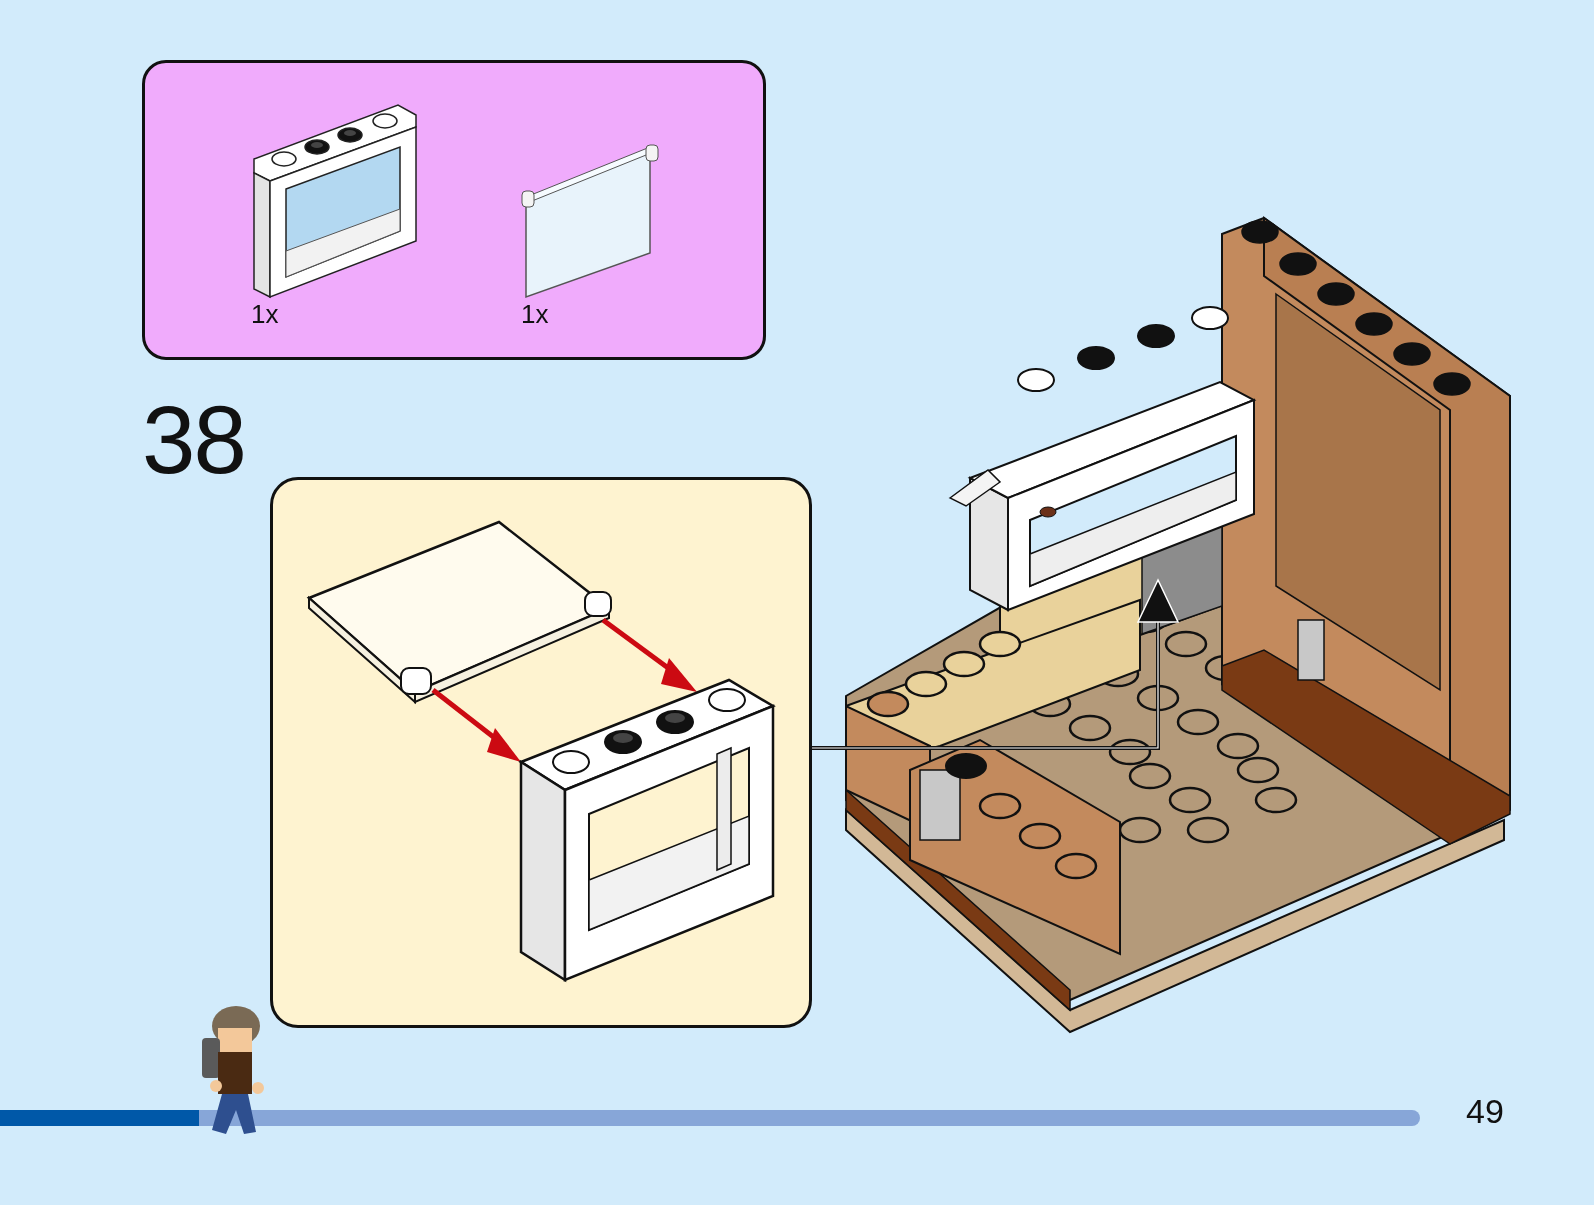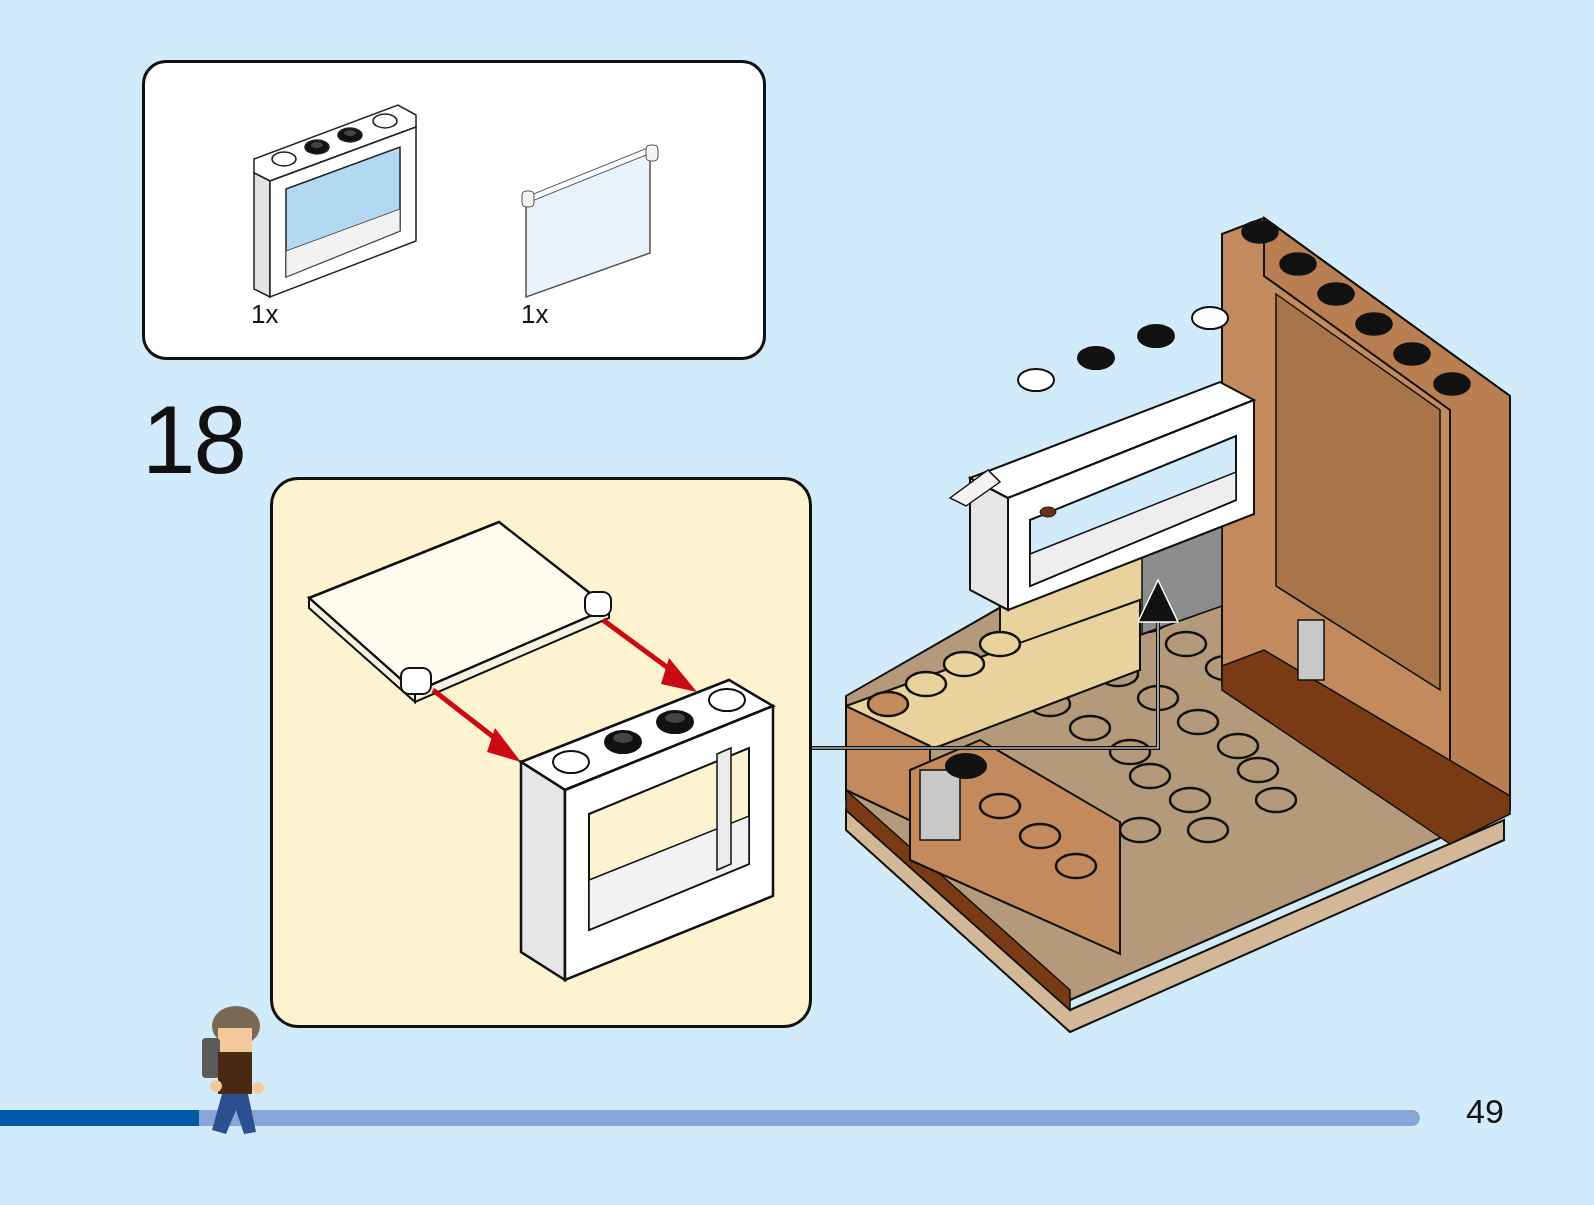--- a/index.html
+++ b/index.html
@@ -3,21 +3,21 @@
 <meta charset="utf-8">
 <style>
   html, body { margin:0; padding:0; }
   body {
     width:1594px; height:1205px; position:relative; overflow:hidden;
     background:#d2ebfb;
     font-family:"DejaVu Sans", "Liberation Sans", sans-serif;
   }
   .parts-box {
     position:absolute; left:142px; top:60px; width:624px; height:300px;
-    background:#ffffff; border:3px solid #111; border-radius:24px; box-sizing:border-box;
+    background:#f0abfc; border:3px solid #111; border-radius:24px; box-sizing:border-box;
   }
   .qty {
     position:absolute; font-size:26px; color:#111; font-family:"Liberation Sans", sans-serif;
   }
   .step-number {
     position:absolute; left:142px; top:392px; font-size:96px; font-weight:500;
     color:#111; font-family:"Liberation Sans", sans-serif; letter-spacing:-2px; line-height:1;
   }
   .callout-box {
     position:absolute; left:270px; top:477px; width:542px; height:551px;
@@ -61,21 +61,21 @@
 
   <svg style="left:375px;top:82px;" width="150" height="160" viewBox="0 0 150 160">
     <polygon points="6,56 130,6 130,108 6,152" fill="#e8f3fb" stroke="#555" stroke-width="1.5"></polygon>
     <polygon points="6,52 130,2 136,6 12,56" fill="#f6fbff" stroke="#555" stroke-width="1"></polygon>
     <rect x="2" y="46" width="12" height="16" rx="4" fill="#f4f4f4" stroke="#555" stroke-width="1"></rect>
     <rect x="126" y="0" width="12" height="16" rx="4" fill="#f4f4f4" stroke="#555" stroke-width="1"></rect>
   </svg>
   <span class="qty" style="left:376px;top:236px;">1x</span>
 </div>
 
-<div class="step-number">18</div>
+<div class="step-number">38</div>
 
 <div class="callout-box">
   <svg style="left:0;top:0;" width="542" height="551" viewBox="0 0 542 551">
 
     <g>
       <polygon points="36,118 226,42 336,128 142,212" fill="#fffbee" stroke="#111" stroke-width="2.5"></polygon>
       <polygon points="36,118 142,212 142,222 36,128" fill="#f6f1e0" stroke="#111" stroke-width="2"></polygon>
       <polygon points="142,212 336,128 336,138 142,222" fill="#f6f1e0" stroke="#111" stroke-width="2"></polygon>
       <rect x="128" y="188" width="30" height="26" rx="8" fill="#fff" stroke="#111" stroke-width="2"></rect>
       <rect x="312" y="112" width="26" height="24" rx="8" fill="#fff" stroke="#111" stroke-width="2"></rect>

